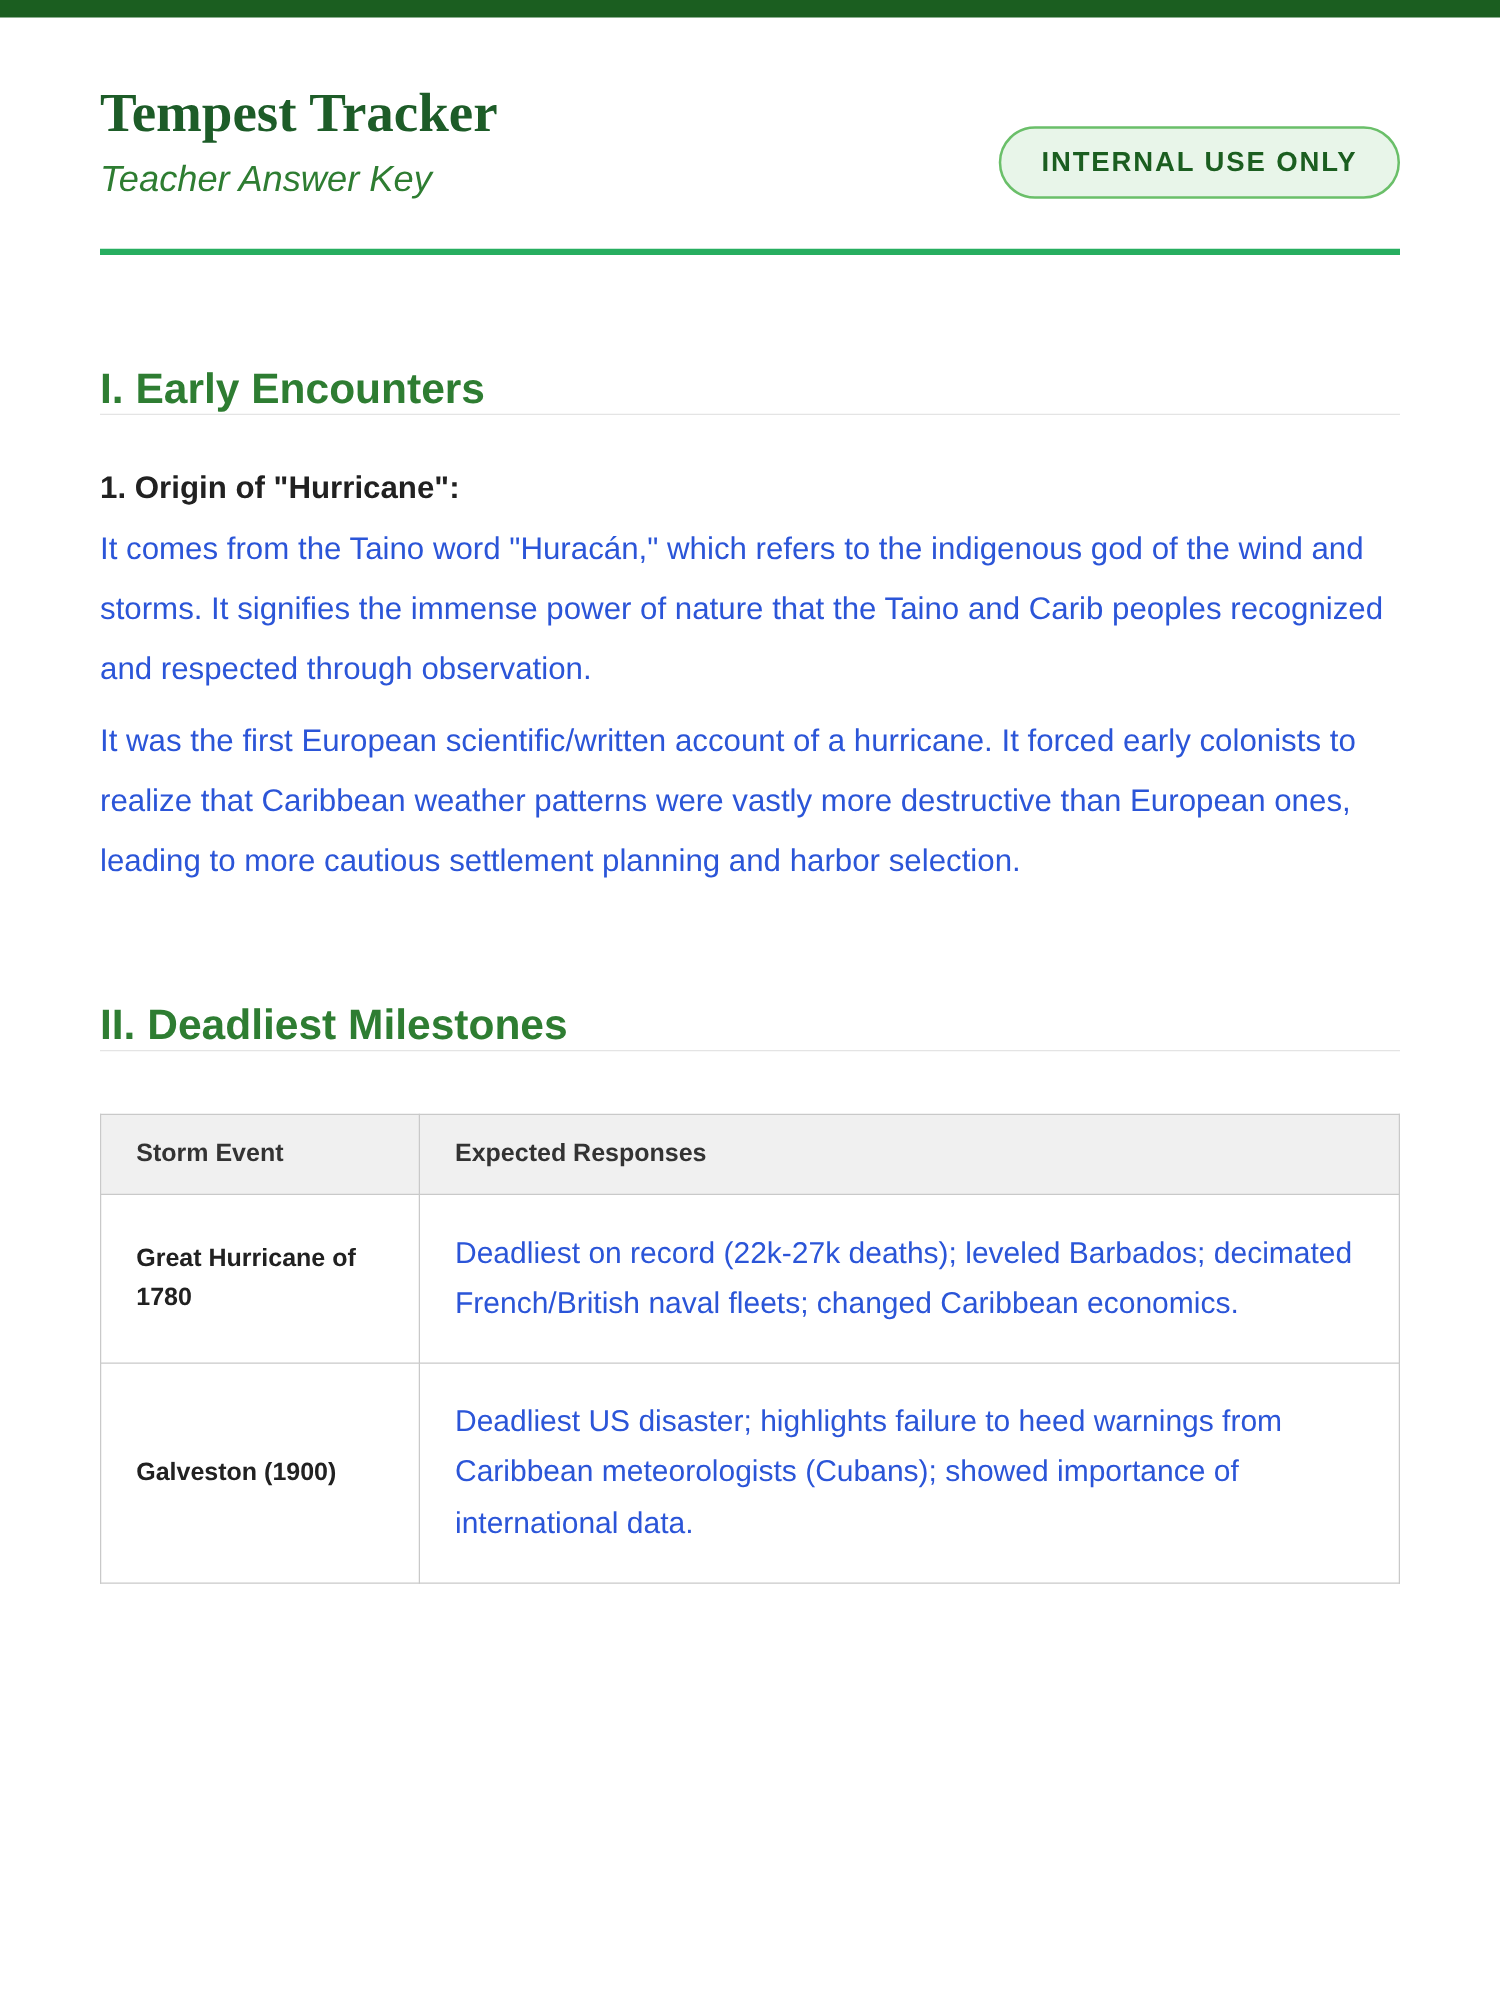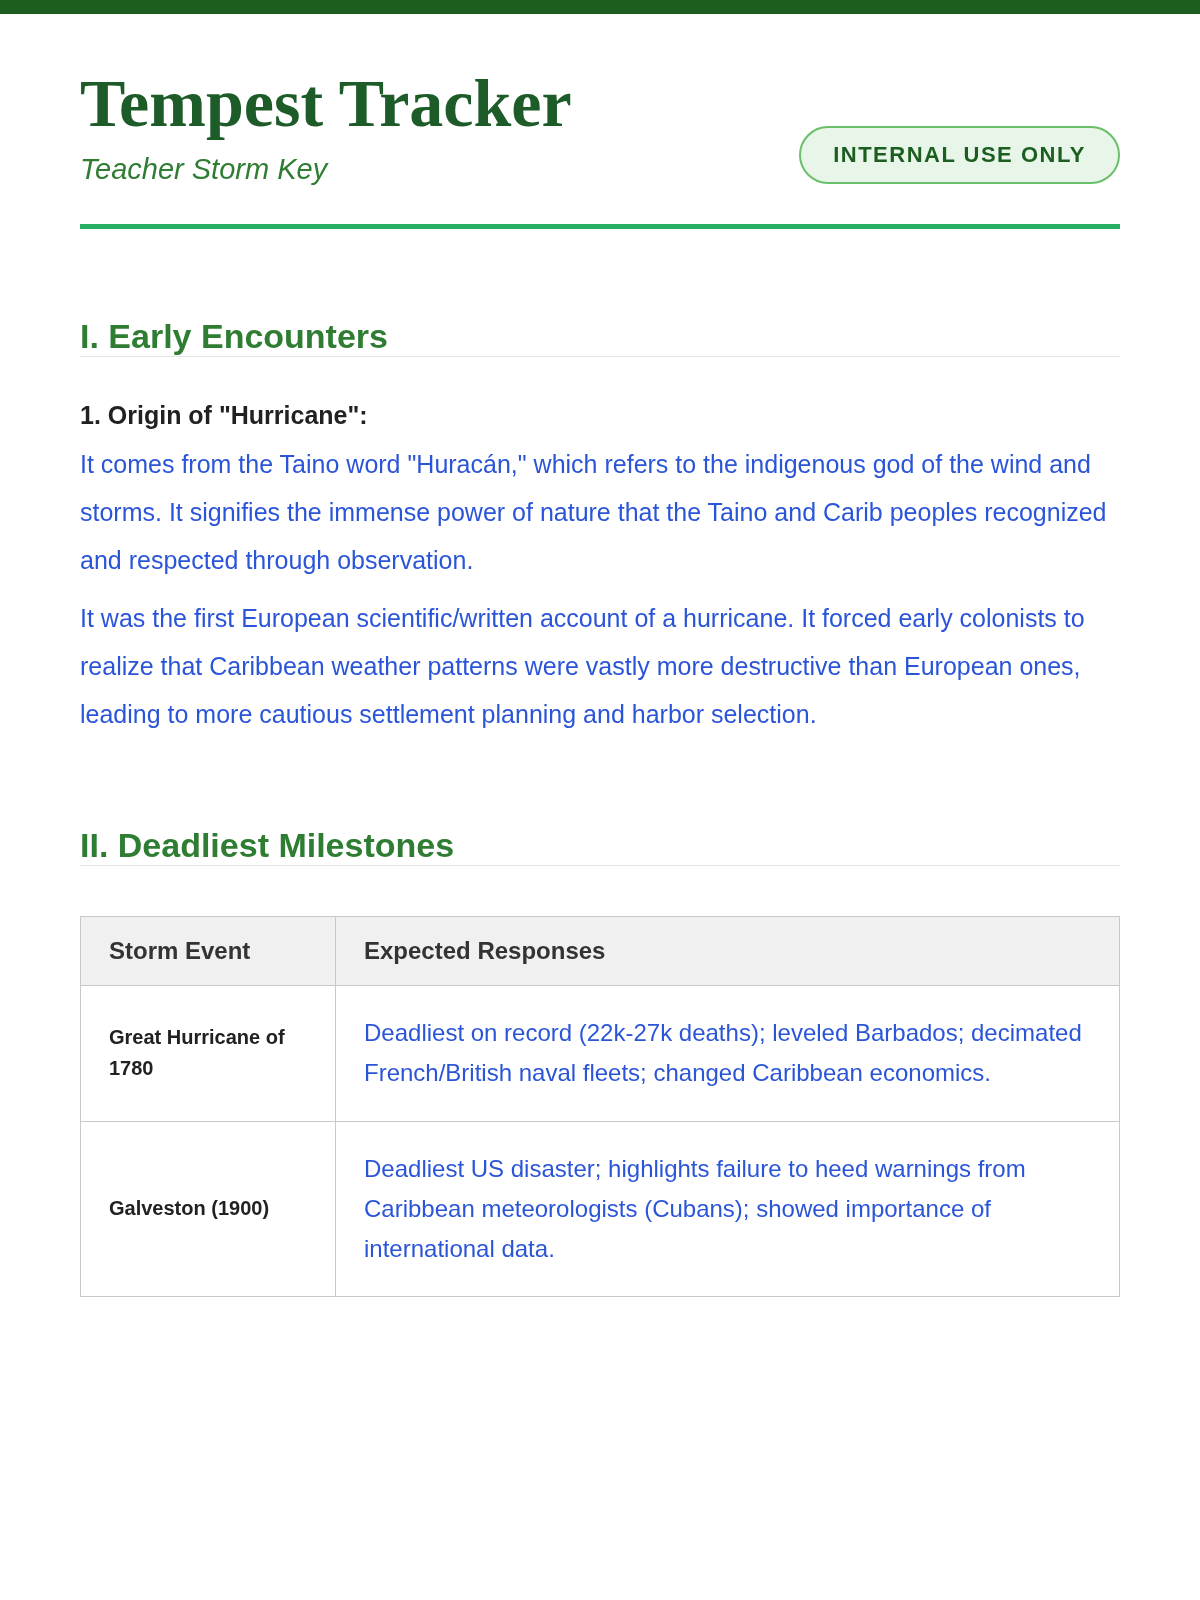--- a/index.html
+++ b/index.html
@@ -11,21 +11,21 @@
   }
   .topbar { height:14px; background:#1b5e20; }
   .container { margin:0 80px; }
 
   .header-row {
     display:flex; justify-content:space-between; align-items:flex-end;
     margin-top:54px;
   }
   .doc-title {
     font-family:"Liberation Serif", serif;
-    font-weight:bold; font-size:68px; line-height:1.05;
+    font-weight:bold; font-size:44px; line-height:1.05;
     color:#1d5c28;
   }
   .doc-subtitle {
     font-style:italic; font-size:29px; color:#2e7d32; margin-top:14px;
   }
   .badge {
     border:2px solid #6abf69; background:#e8f5e9; color:#1b5e20;
     border-radius:30px; padding:14px 32px;
     font-weight:bold; font-size:22px; letter-spacing:1.5px;
     margin-bottom:2px; white-space:nowrap;
@@ -40,21 +40,21 @@
   .answer  { margin-top:10px; font-size:25px; color:#2b55d8; line-height:1.92; }
 
   table.milestones {
     width:100%; border-collapse:collapse; table-layout:fixed;
     margin-top:50px;
   }
   table.milestones th, table.milestones td {
     border:1px solid #c9c9c9; text-align:left; vertical-align:middle;
   }
   table.milestones th {
-    background:#f0f0f0; font-size:24px; color:#333333;
+    background:#f0f0f0; font-size:20px; color:#333333;
     padding:20px 28px; font-weight:bold;
   }
   table.milestones th.col-event { width:255px; }
   td.event {
     padding:27px 28px; font-size:20px; font-weight:bold;
     color:#212121; line-height:1.55;
   }
   td.response {
     padding:27px 28px; font-size:24px; color:#2b55d8; line-height:1.67;
   }
@@ -62,21 +62,21 @@
 </head>
 <body>
 
 <div class="topbar"></div>
 
 <div class="container">
 
   <div class="header-row">
     <div>
       <div class="doc-title">Tempest Tracker</div>
-      <div class="doc-subtitle">Teacher Storm Key</div>
+      <div class="doc-subtitle">Teacher Answer Key</div>
     </div>
     <div class="badge">INTERNAL USE ONLY</div>
   </div>
 
   <div class="divider"></div>
 
   <div class="section-heading">I. Early Encounters</div>
 
   <div class="q-label">1. Origin of "Hurricane":</div>
   <div class="answer">It comes from the Taino word "Huracán," which refers to the indigenous god of the wind and storms. It signifies the immense power of nature that the Taino and Carib peoples recognized and respected through observation.</div>

